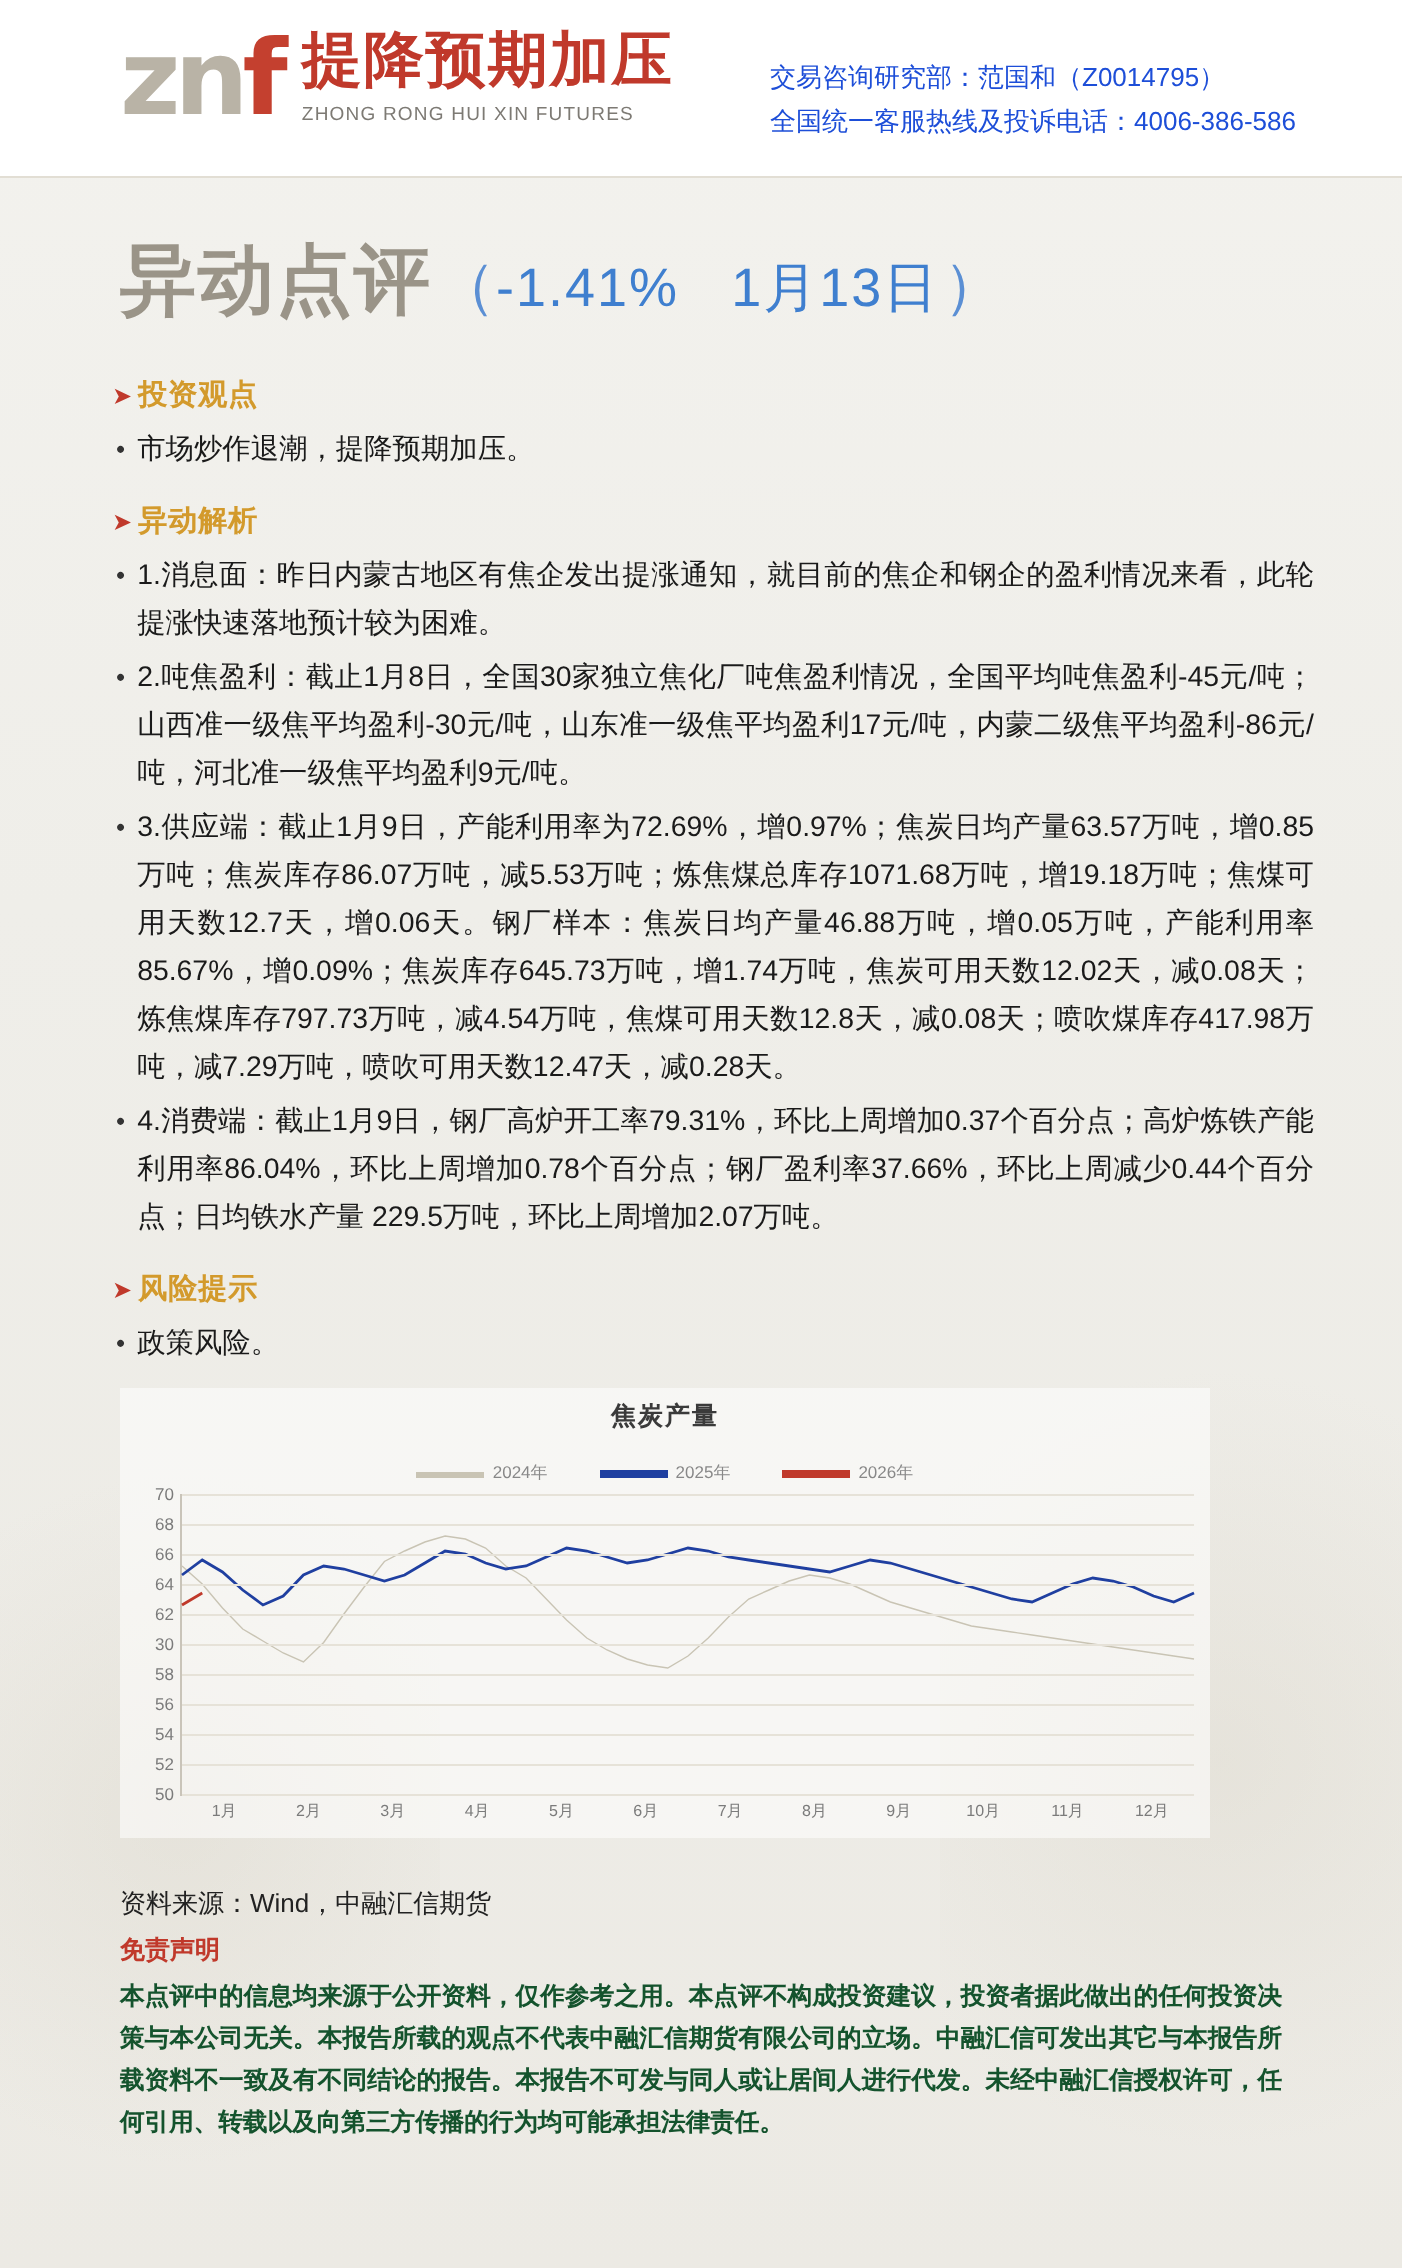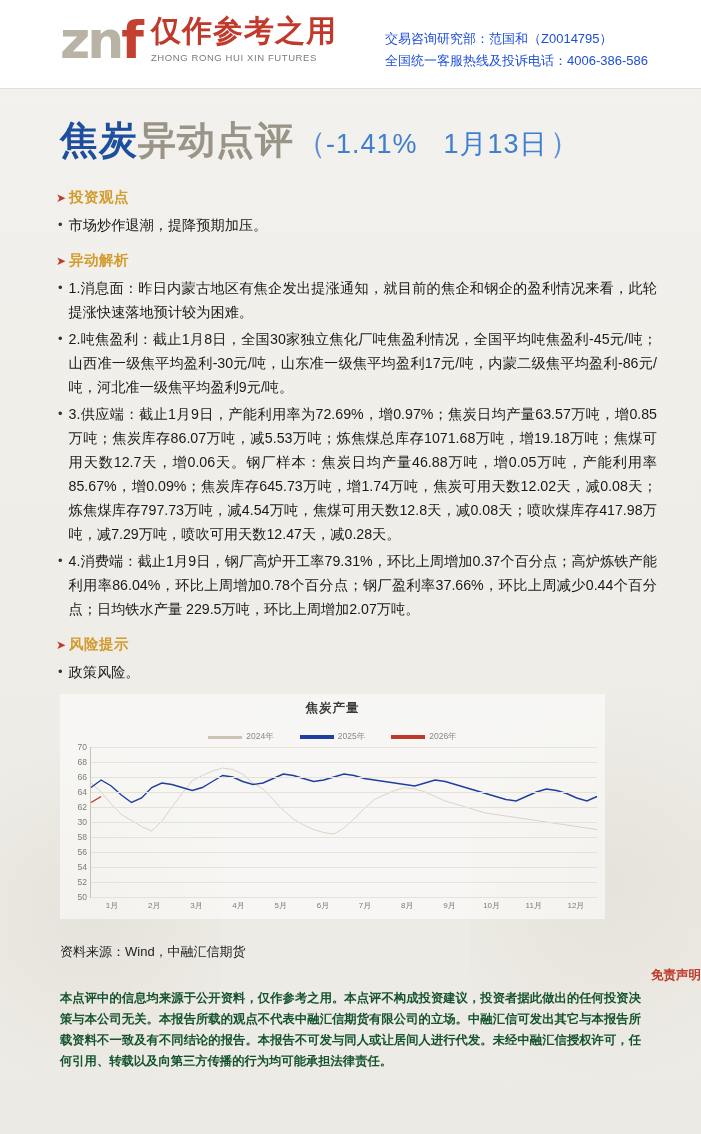--- a/index.html
+++ b/index.html
@@ -121,52 +121,51 @@
   .xtick{
     position:absolute;bottom:-14px;font-size:8px;color:#7b7b7b;
     transform:translateX(-50%);white-space:nowrap;
   }
   svg.series{position:absolute;left:0;top:0;width:100%;height:100%;overflow:visible;}
 
   .src-line{
     margin:24px 0 0 60px;font-size:13px;color:#222;
   }
   .disc-title{
-    margin:6px 0 0 80px;font-size:12.5px;color:#c0392b;font-weight:bold;text-align:right;
+    margin:6px 0 0 60px;font-size:12.5px;color:#c0392b;font-weight:bold;
   }
   .disc-body{
     margin:4px 60px 0 60px;font-size:12.3px;color:#14532d;line-height:21px;
     text-align:justify;font-weight:bold;
   }
 </style>
 </head>
 <body>
 
 <div class="bg-texture"></div>
 <div class="bg-blotch" style="left:-40px;top:700px;width:260px;height:420px;"></div>
 <div class="bg-blotch" style="left:470px;top:640px;width:280px;height:480px;"></div>
 
 <div class="page">
 
   <div class="header">
     <div class="logo-wrap">
       <div class="logo-mark">zn<span class="f">f</span></div>
       <div class="logo-cn">
-        <div class="cn">仅作参考之用</div>
+        <div class="cn">提降预期加压</div>
         <div class="en">ZHONG RONG HUI XIN FUTURES</div>
       </div>
     </div>
     <div class="header-right">
       <div>交易咨询研究部：范国和（Z0014795）</div>
       <div>全国统一客服热线及投诉电话：4006-386-586</div>
     </div>
   </div>
 
   <div class="title-row">
-    <span class="t-main">焦炭</span>
     <span class="t-sub">异动点评</span>
     <span class="t-paren">（</span>
     <span class="t-pct">-1.41%</span>
     <span class="t-date">1月13日</span>
     <span class="t-paren">）</span>
   </div>
 
   <div class="content">
 
     <div class="sec-head">

